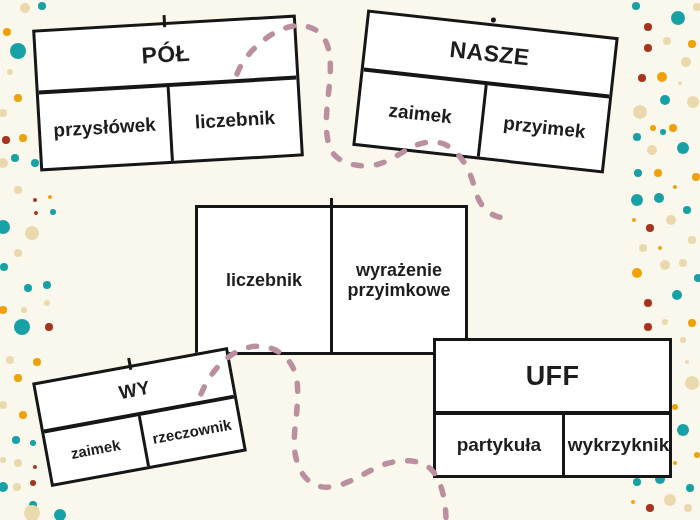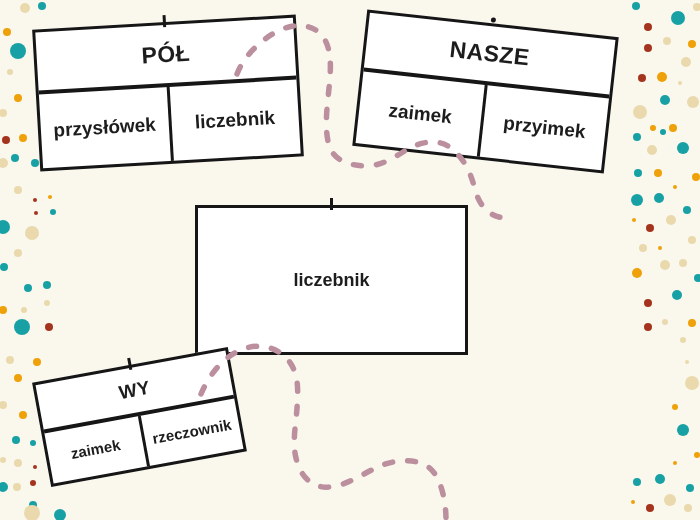--- a/index.html
+++ b/index.html
@@ -185,31 +185,39 @@
     <div class="card-cells">
       <div class="cell">zaimek</div>
       <div class="cell">przyimek</div>
     </div>
   </div>
 
   <div class="card card-osmej">
     <span class="tick"></span>
     <div class="card-cells">
       <div class="cell">liczebnik</div>
+      <div class="cell">wyrażenie przyimkowe</div>
     </div>
   </div>
 
   <div class="card card-wy">
     <span class="tick"></span>
     <div class="card-title">WY</div>
     <div class="card-cells">
       <div class="cell">zaimek</div>
       <div class="cell">rzeczownik</div>
     </div>
   </div>
 
+  <div class="card card-uff">
+    <div class="card-title">UFF</div>
+    <div class="card-cells">
+      <div class="cell cell-left">partykuła</div>
+      <div class="cell">wykrzyknik</div>
+    </div>
+  </div>
 
   <svg class="curves" width="700" height="520" viewBox="0 0 700 520">
     <path fill="none" stroke="#bb8f9d" stroke-width="5.5" stroke-linecap="round" stroke-dasharray="8 15" d="M 237 74 C 243 58 258 42 276 32 C 296 21 318 24 326 42 C 333 57 330 78 328 98 C 326 116 325 135 330 148 C 336 162 352 166 368 166 C 384 165 396 156 408 149 C 420 142 436 139 448 146 C 461 154 470 170 474 186 C 478 202 486 217 506 218"></path>
     <path fill="none" stroke="#bb8f9d" stroke-width="5.5" stroke-linecap="round" stroke-dasharray="8 15" d="M 201 394 C 208 377 222 357 243 349 C 262 342 282 349 291 364 C 299 377 298 392 297 408 C 296 424 292 442 296 458 C 300 476 312 489 330 487 C 348 485 362 474 380 466 C 394 460 414 458 427 466 C 438 473 443 490 445 505 C 446 512 446 517 446 523"></path>
   </svg>
 
 </div>
 
 </body></html>

